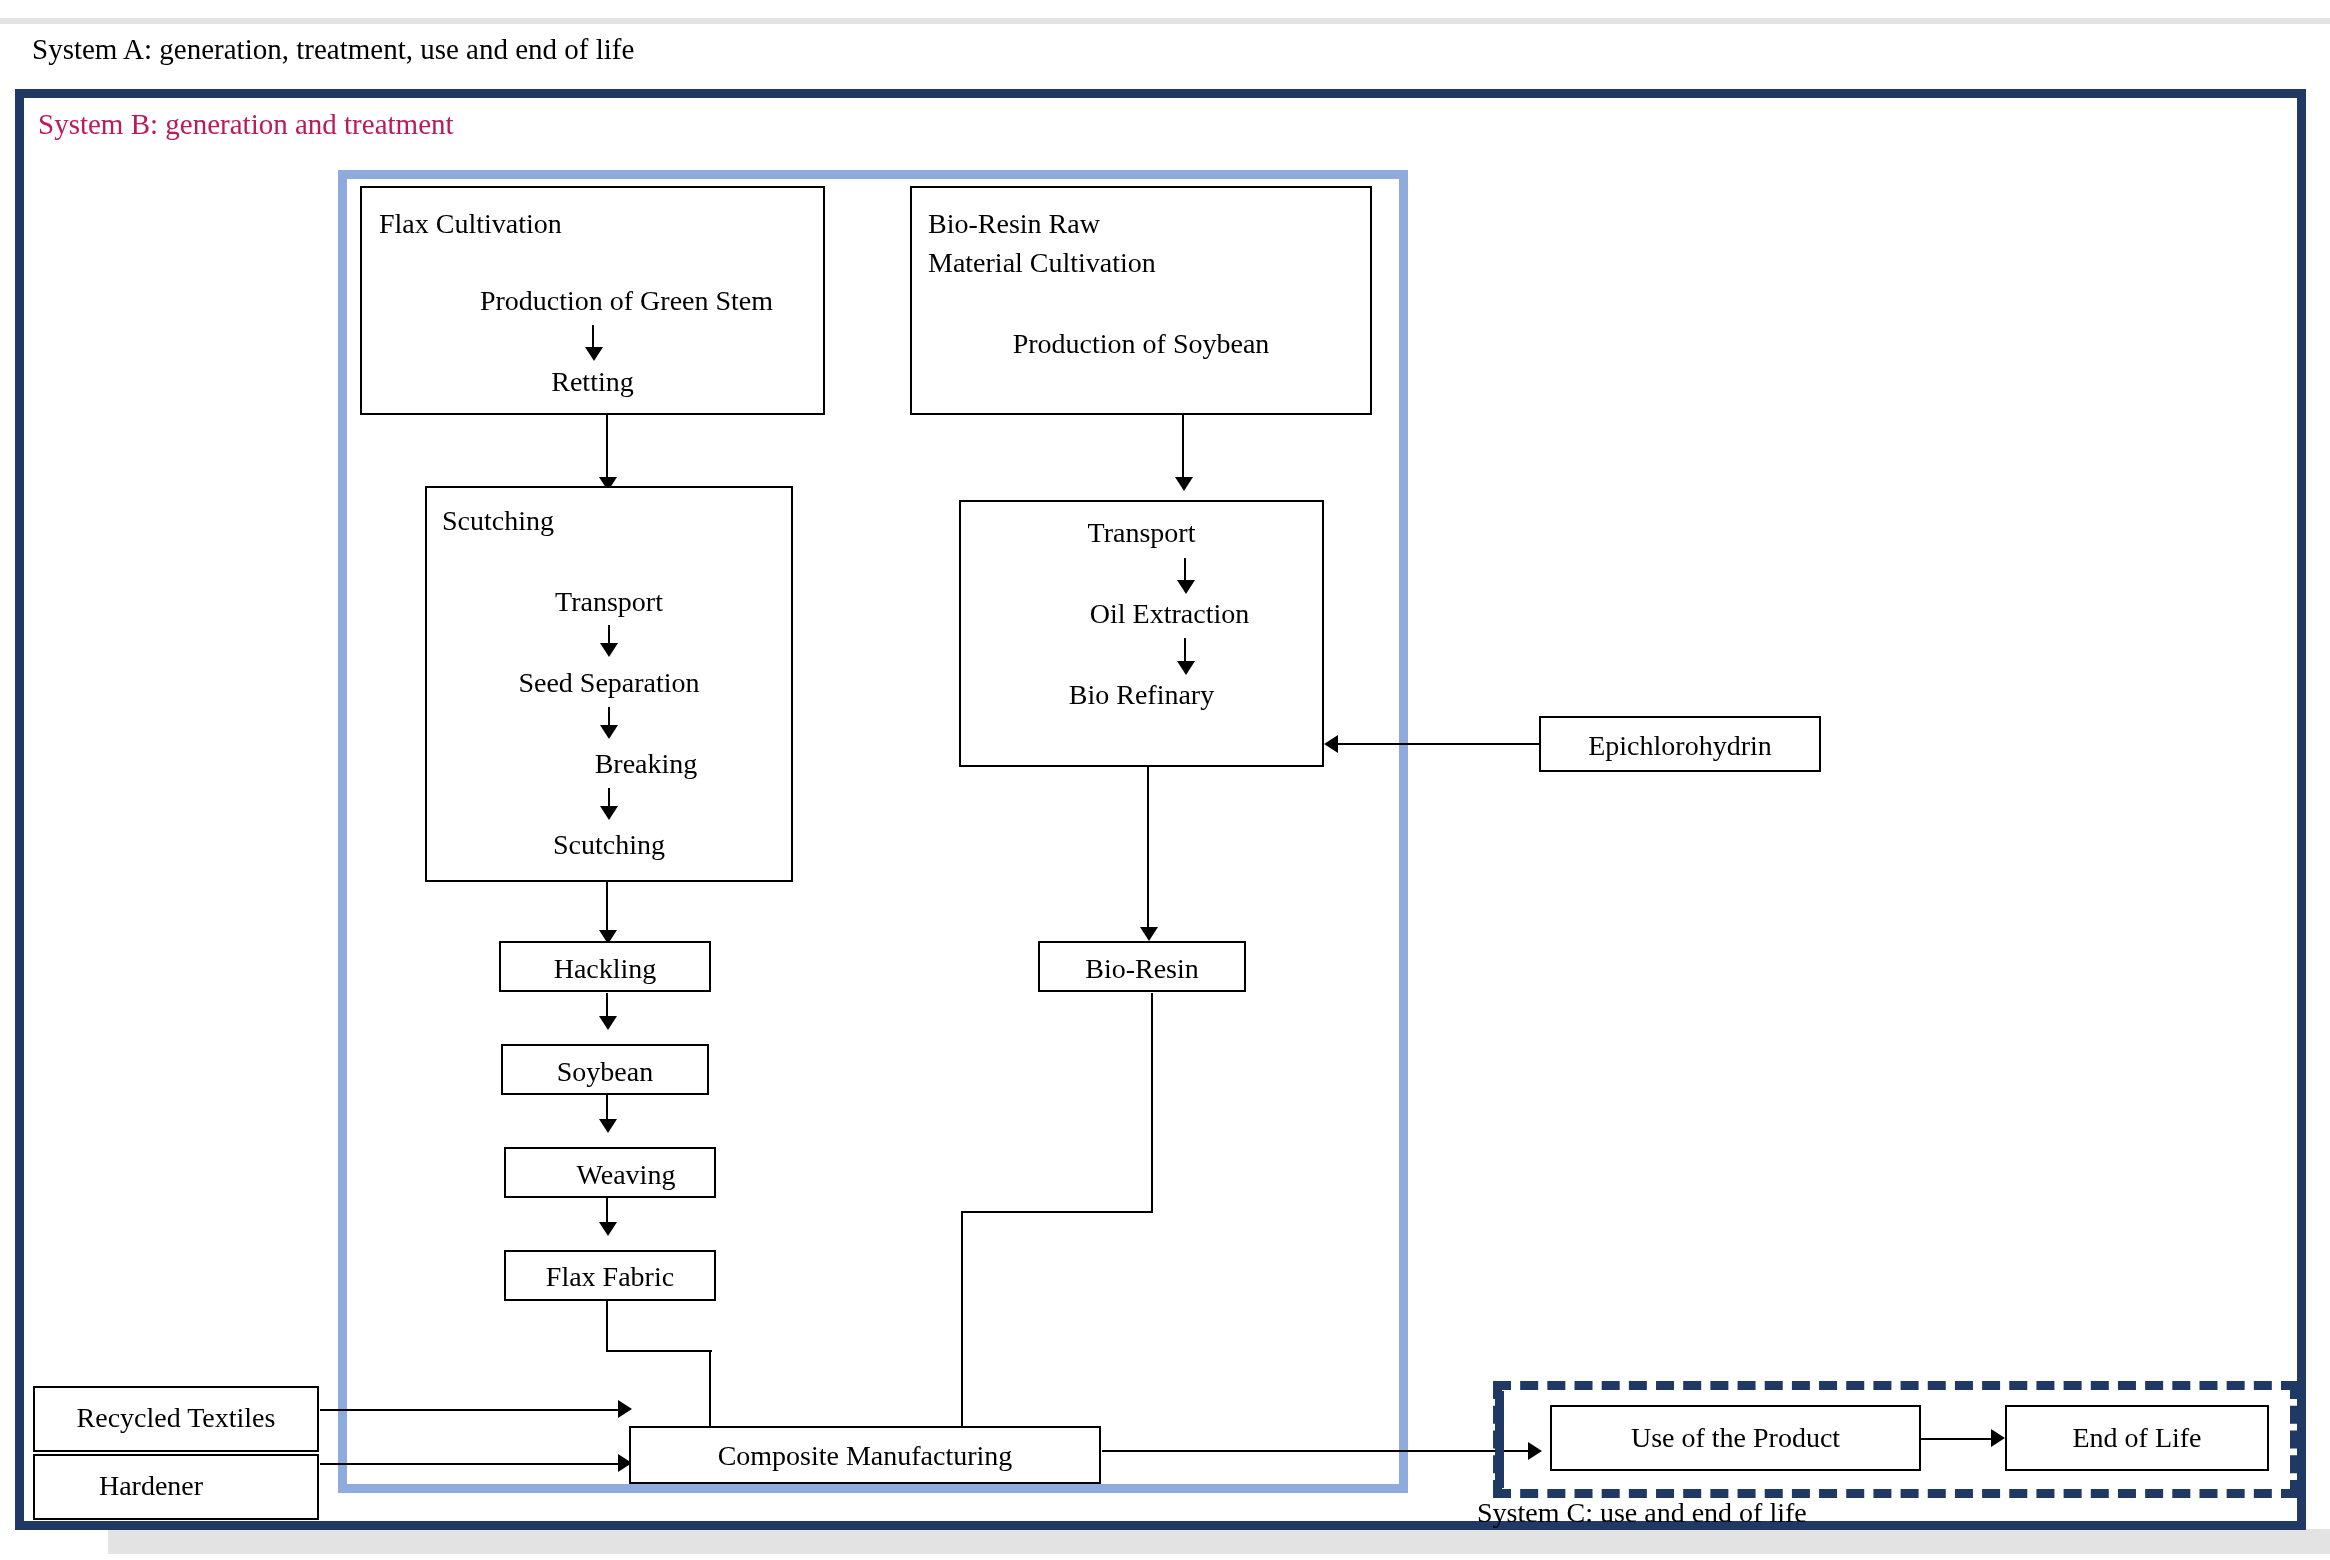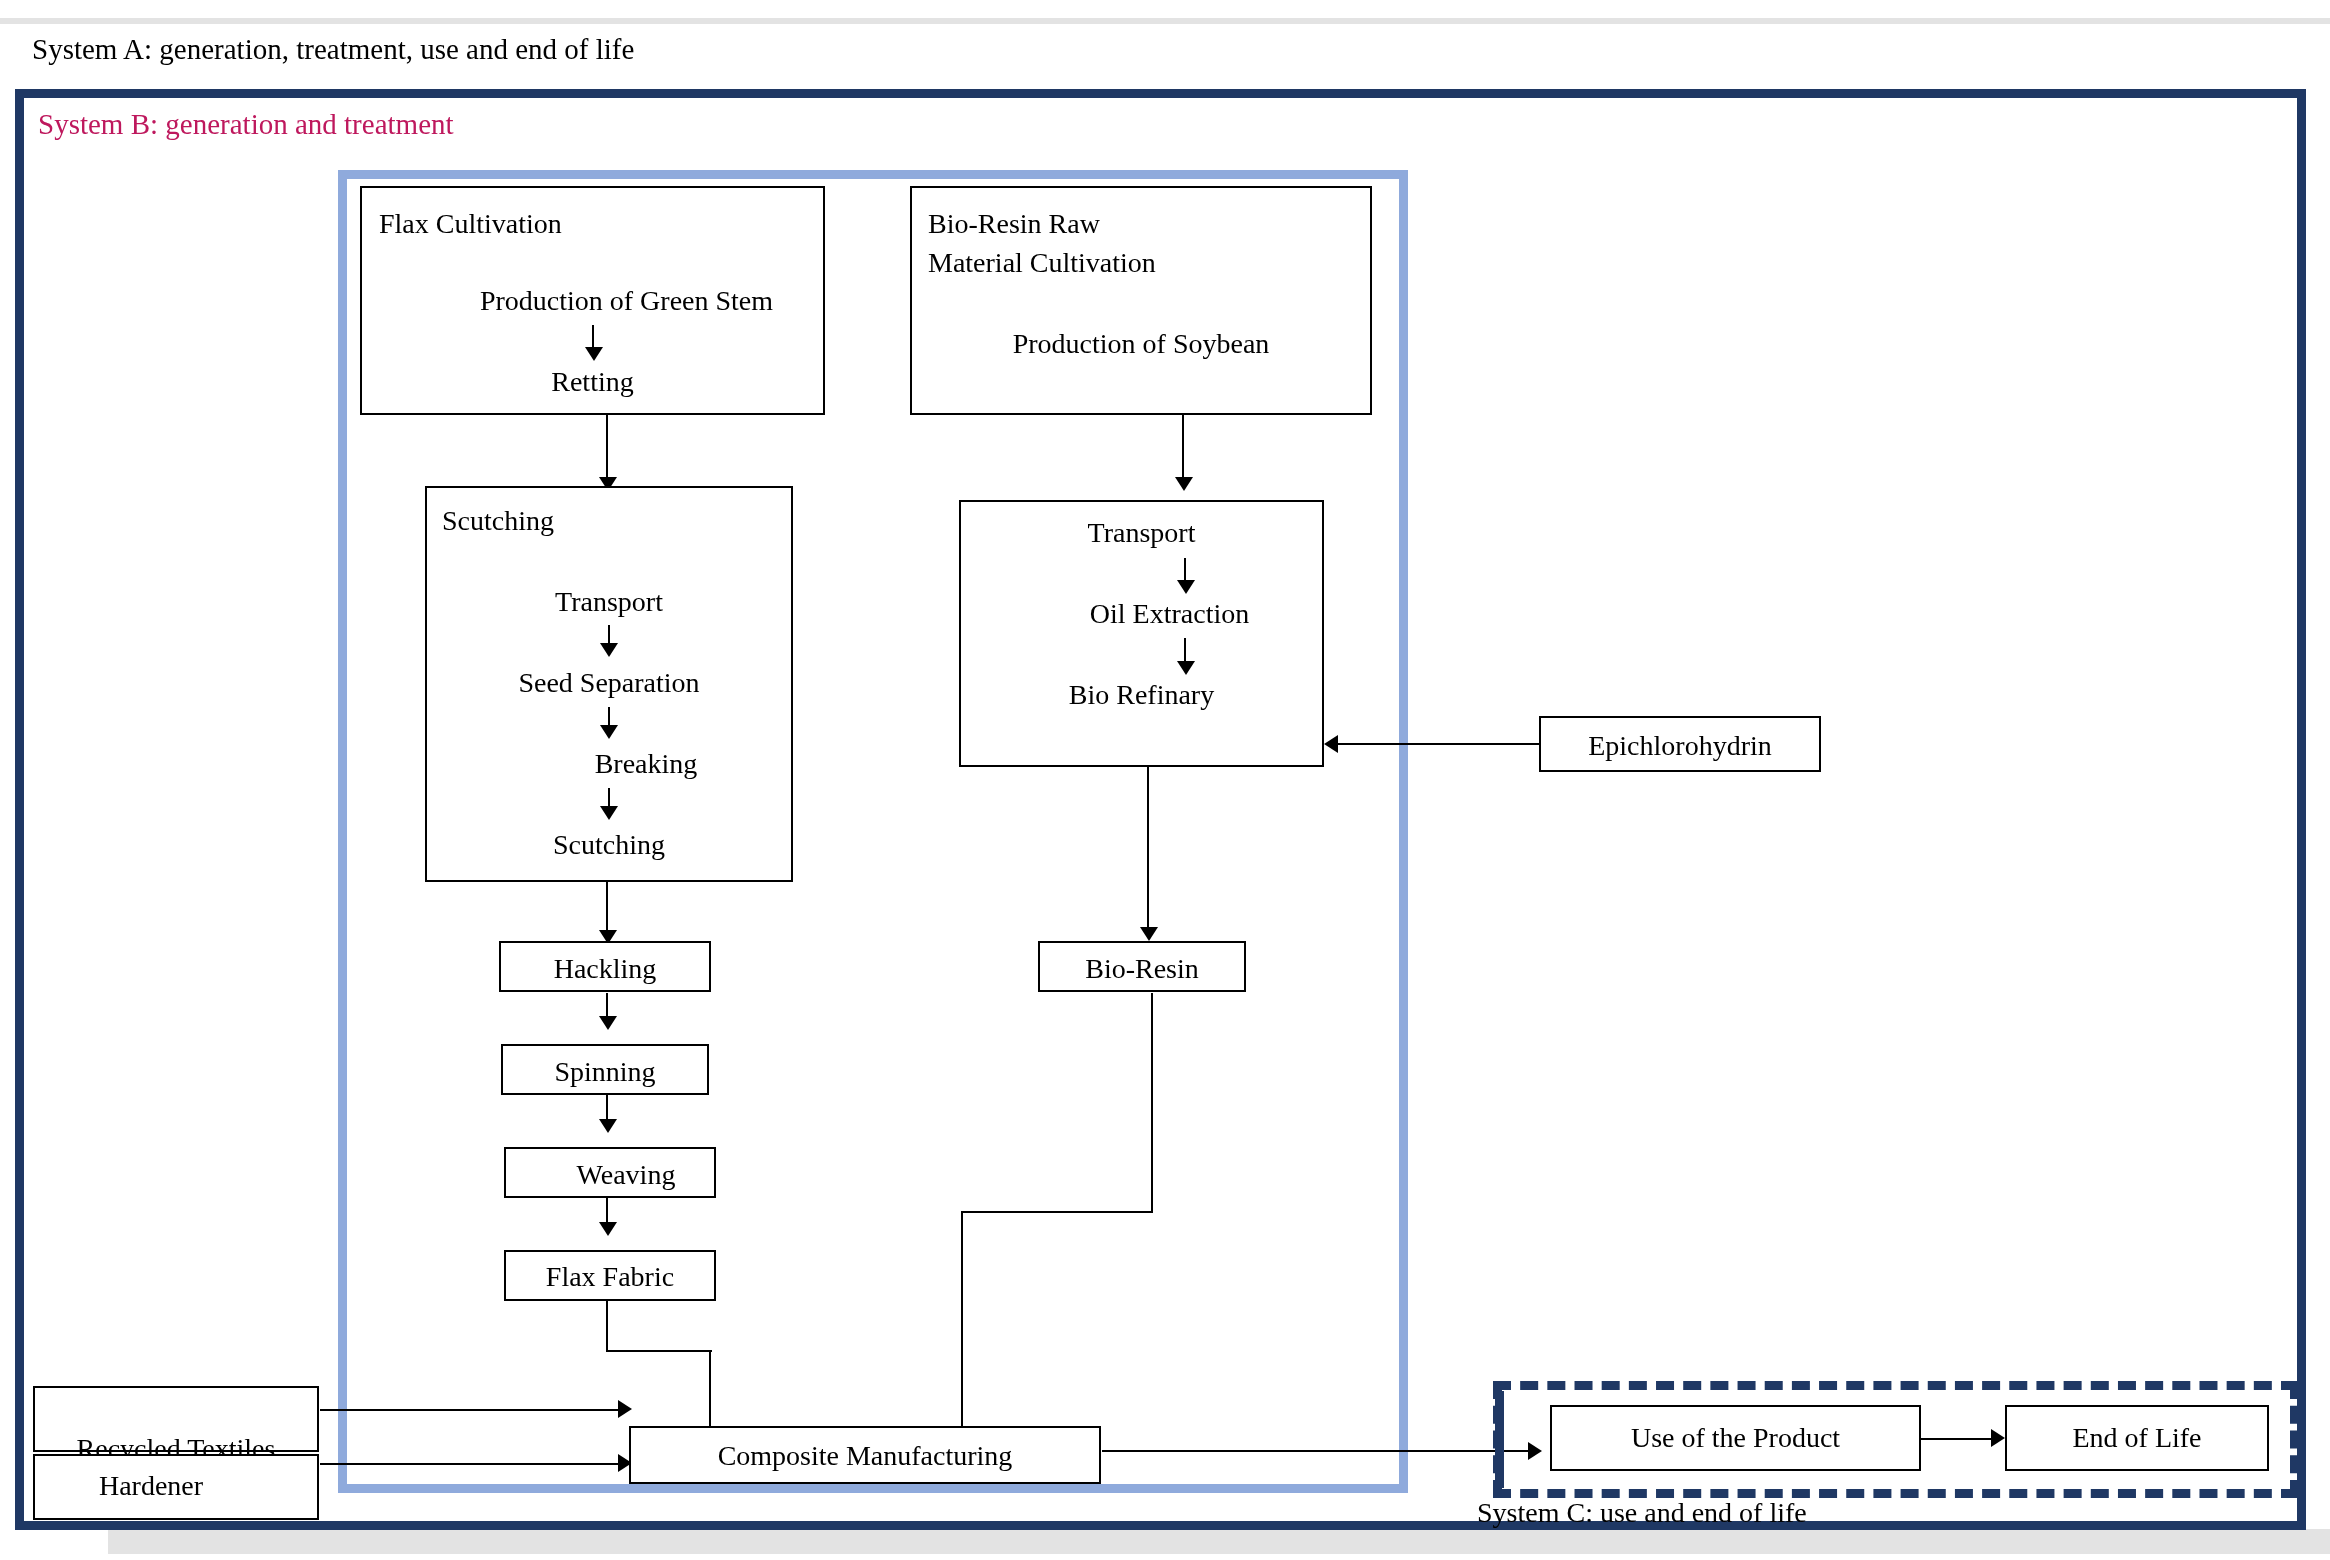--- a/index.html
+++ b/index.html
@@ -95,21 +95,21 @@
 <div class="ctr" style="left:1539px;top:730px;width:282px;">Epichlorohydrin</div>
 <div class="hline" style="left:1338px;top:743px;width:201px;"></div>
 <div class="arrow-l" style="left:1324px;top:735px;"></div>
 
 <div class="nbox" style="left:499px;top:941px;width:212px;height:51px;"></div>
 <div class="ctr" style="left:499px;top:953px;width:212px;">Hackling</div>
 <div class="vline" style="left:606px;top:993px;height:28px;"></div>
 <div class="arrow-d" style="left:599px;top:1016px;"></div>
 
 <div class="nbox" style="left:501px;top:1044px;width:208px;height:51px;"></div>
-<div class="ctr" style="left:501px;top:1056px;width:208px;">Spinning</div>
+<div class="ctr" style="left:501px;top:1056px;width:208px;">Soybean</div>
 <div class="vline" style="left:606px;top:1095px;height:28px;"></div>
 <div class="arrow-d" style="left:599px;top:1119px;"></div>
 
 <div class="nbox" style="left:504px;top:1147px;width:212px;height:51px;"></div>
 <div class="ctr" style="left:520px;top:1159px;width:212px;">Weaving</div>
 <div class="vline" style="left:606px;top:1198px;height:28px;"></div>
 <div class="arrow-d" style="left:599px;top:1222px;"></div>
 
 <div class="nbox" style="left:504px;top:1250px;width:212px;height:51px;"></div>
 <div class="ctr" style="left:504px;top:1261px;width:212px;">Flax Fabric</div>
@@ -119,21 +119,21 @@
 <div class="vline" style="left:709px;top:1350px;height:76px;"></div>
 
 <div class="nbox" style="left:1038px;top:941px;width:208px;height:51px;"></div>
 <div class="ctr" style="left:1038px;top:953px;width:208px;">Bio-Resin</div>
 
 <div class="vline" style="left:1151px;top:993px;height:220px;"></div>
 <div class="hline" style="left:961px;top:1211px;width:192px;"></div>
 <div class="vline" style="left:961px;top:1211px;height:215px;"></div>
 
 <div class="nbox" style="left:33px;top:1386px;width:286px;height:66px;"></div>
-<div class="ctr" style="left:33px;top:1402px;width:286px;margin-top:31px;">Recycled Textiles</div>
+<div class="ctr" style="left:33px;top:1402px;width:286px;">Recycled Textiles</div>
 <div class="hline" style="left:320px;top:1409px;width:302px;"></div>
 <div class="arrow-r" style="left:618px;top:1400px;"></div>
 
 <div class="nbox" style="left:33px;top:1454px;width:286px;height:66px;"></div>
 <div class="ctr" style="left:33px;top:1470px;width:236px;">Hardener</div>
 <div class="hline" style="left:320px;top:1463px;width:302px;"></div>
 <div class="arrow-r" style="left:618px;top:1454px;"></div>
 
 <div class="nbox" style="left:629px;top:1426px;width:472px;height:58px;"></div>
 <div class="ctr" style="left:629px;top:1440px;width:472px;">Composite Manufacturing</div>

